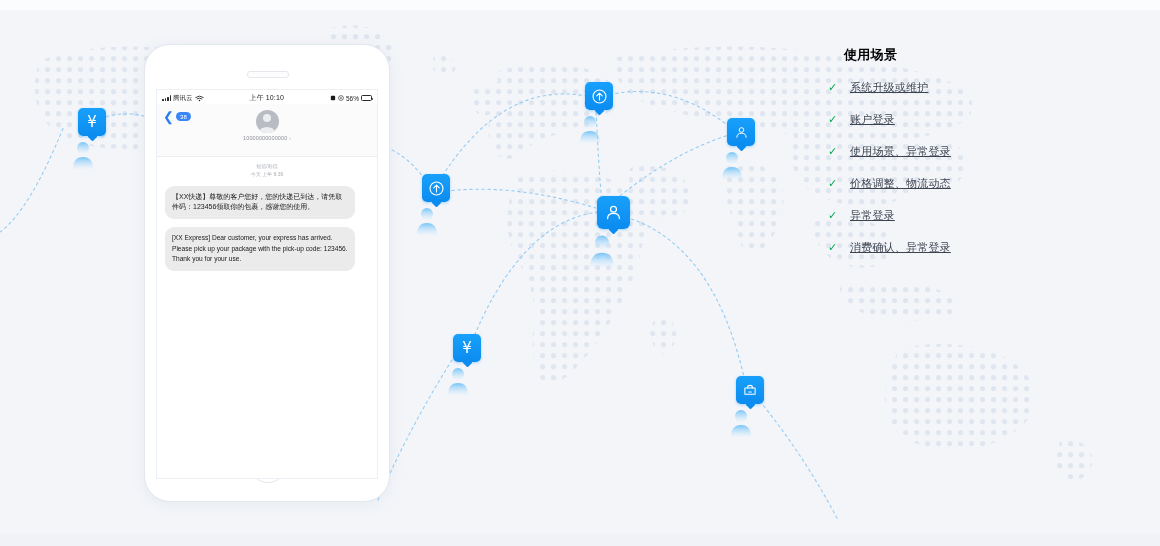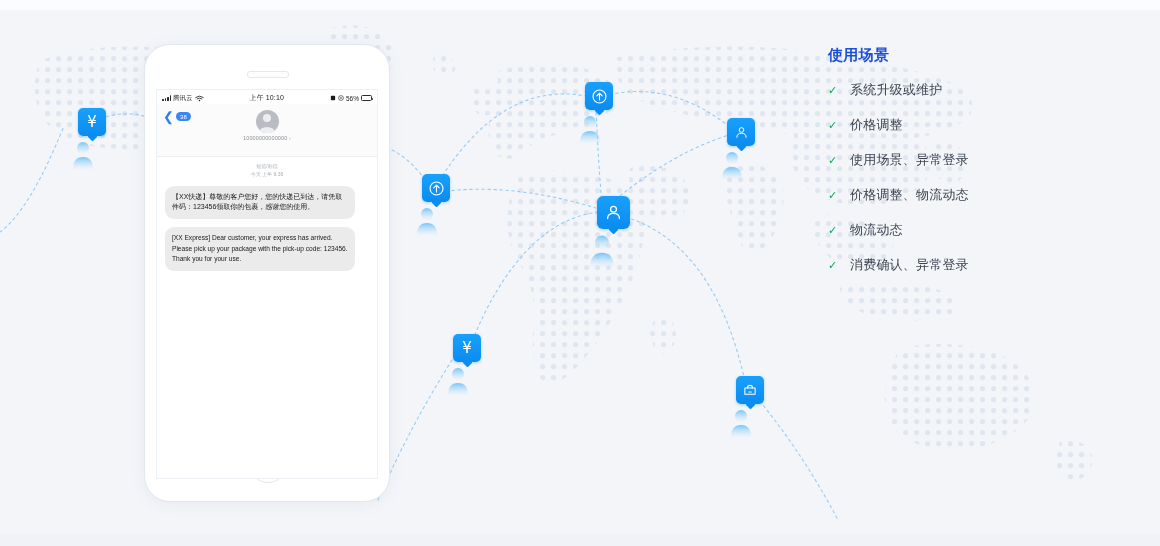--- a/index.html
+++ b/index.html
@@ -235,43 +235,44 @@
   }
   .bubble.en { font-size: 6.6px; line-height: 1.6; }
 
   
   .panel {
     position: absolute;
     left: 828px; top: 46px;
     width: 300px;
   }
   .panel-title {
-    font-size: 15px;
+    font-size: 13px;
     font-weight: bold;
-    color: #1d4ed8;
-    margin: 0 0 16px 0;
+    color: #000000;
+    margin: 0 0 16px 16px;
     letter-spacing: .3px;
   }
   .feature {
     display: flex;
     align-items: center;
     gap: 11px;
     margin-bottom: 17px;
   }
   .check {
     width: 11px;
     flex: 0 0 11px;
     color: #00a854;
     font-size: 11px;
     line-height: 1;
   }
   .feature-label {
-    font-size: 13px;
+    font-size: 11px;
     color: #3d4450;
     letter-spacing: .2px;
+    text-decoration: underline;
   }
 </style>
 </head>
 <body>
 
 <div id="root">
 
   <div class="top-band"></div>
   <div class="bottom-band"></div>
 
@@ -557,33 +558,33 @@
 
   <div class="panel">
     <h2 class="panel-title">使用场景</h2>
 
     <div class="feature">
       <span class="check">✓</span>
       <span class="feature-label">系统升级或维护</span>
     </div>
     <div class="feature">
       <span class="check">✓</span>
-      <span class="feature-label">价格调整</span>
+      <span class="feature-label">账户登录</span>
     </div>
     <div class="feature">
       <span class="check">✓</span>
       <span class="feature-label">使用场景、异常登录</span>
     </div>
     <div class="feature">
       <span class="check">✓</span>
       <span class="feature-label">价格调整、物流动态</span>
     </div>
     <div class="feature">
       <span class="check">✓</span>
-      <span class="feature-label">物流动态</span>
+      <span class="feature-label">异常登录</span>
     </div>
     <div class="feature">
       <span class="check">✓</span>
       <span class="feature-label">消费确认、异常登录</span>
     </div>
   </div>
 
 </div>
 
 </body></html>

